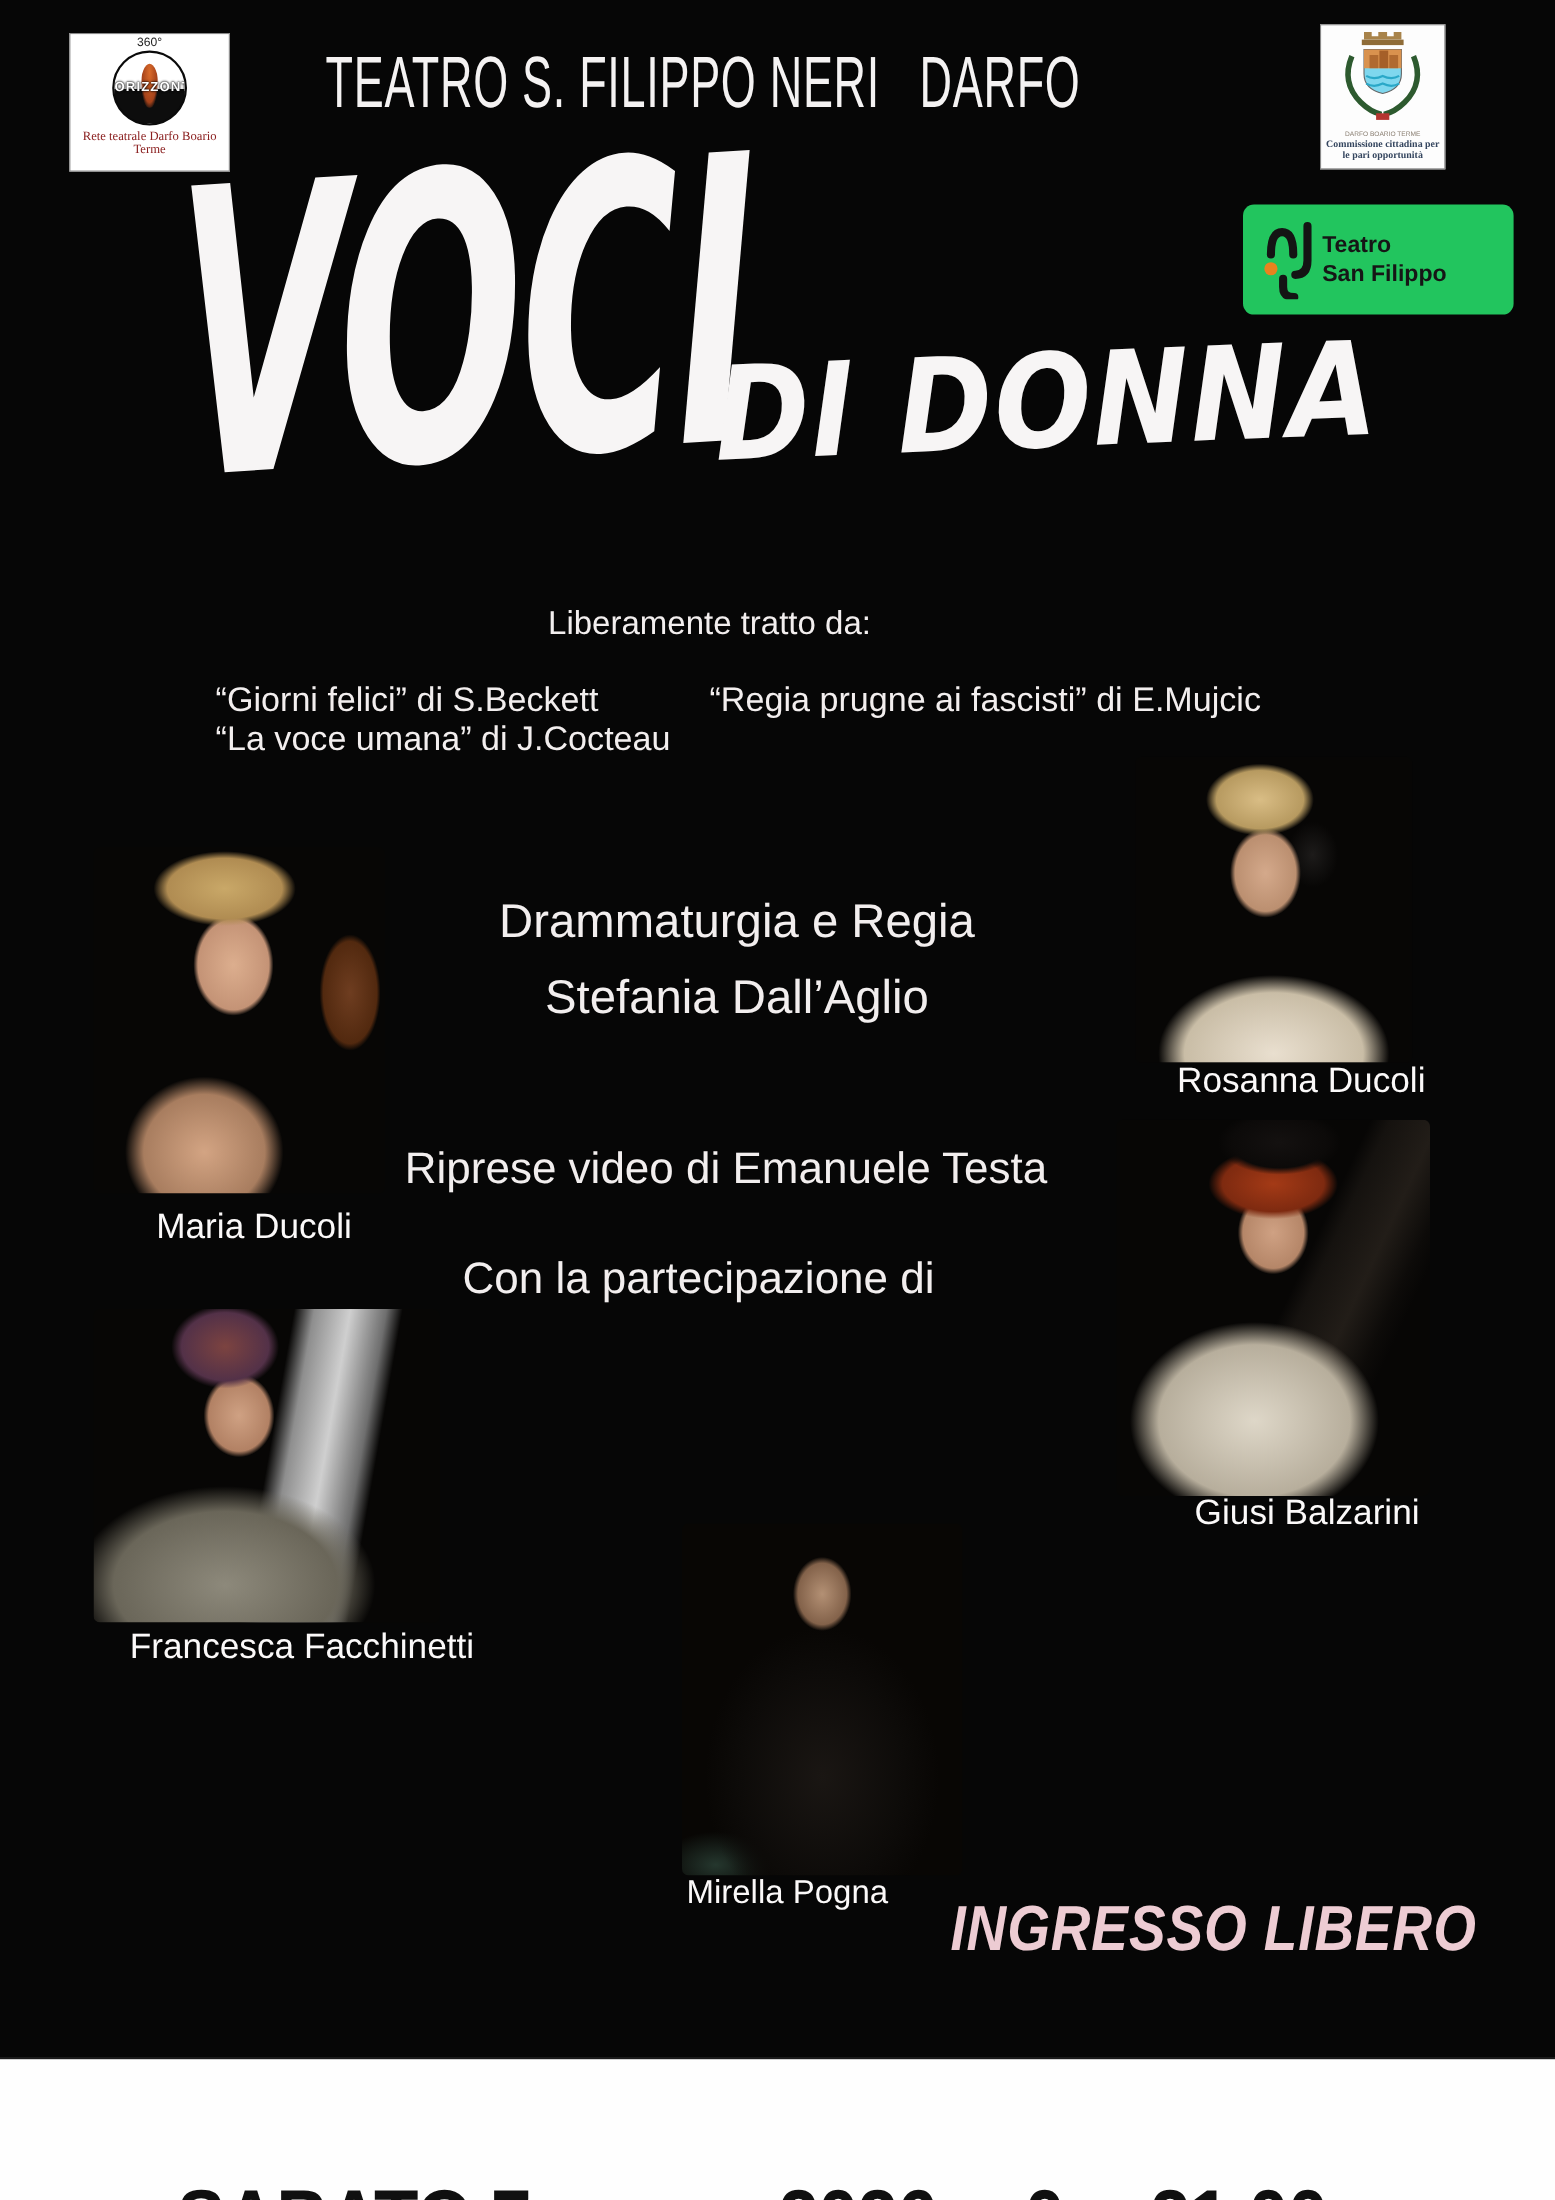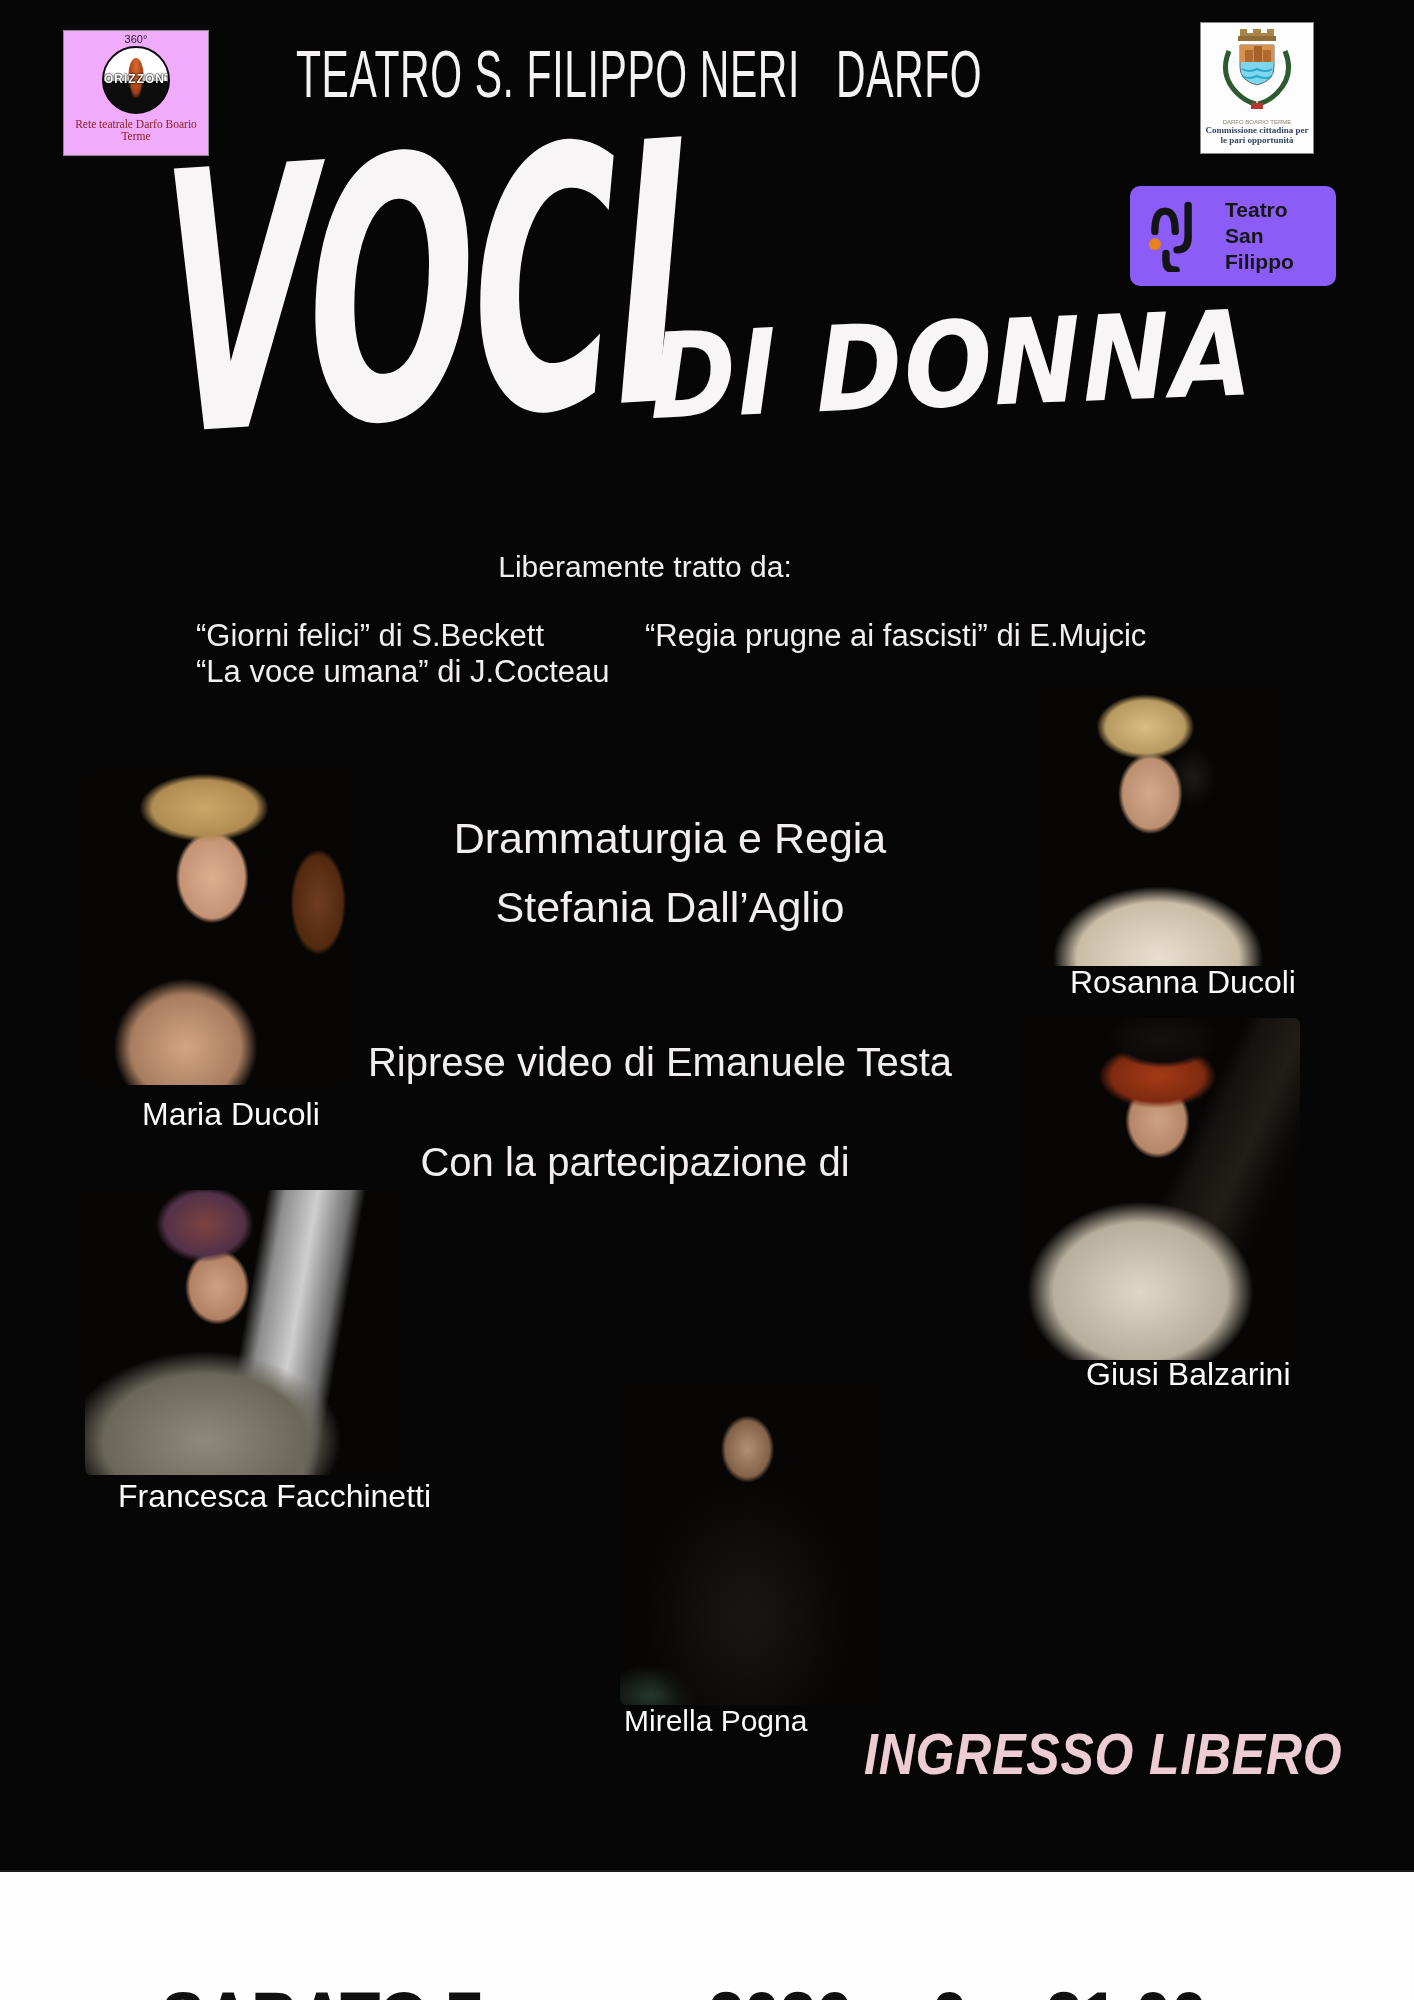--- a/index.html
+++ b/index.html
@@ -11,21 +11,21 @@
   .abs{position:absolute;}
 
   
   .header-title{
     left:296px;top:36px;font-size:66px;font-weight:400;color:#f4f2f2;
     transform:scaleX(0.62);transform-origin:left top;white-space:pre;
     letter-spacing:1px;
   }
 
   
-  .logo-oriz{left:63px;top:30px;width:146px;height:126px;background:#f0abfc;
+  .logo-oriz{left:63px;top:30px;width:146px;height:126px;background:#ffffff;
     border:1px solid #888;box-sizing:border-box;text-align:center;}
   .logo-oriz .deg{font-size:11px;color:#222;margin-top:2px;}
   .oriz-circle{width:64px;height:64px;margin:1px auto 0;border-radius:50%;
     border:2px solid #0a0a0a;background:linear-gradient(#fff 52%,#0d0d0d 52%);
     position:relative;overflow:hidden;}
   .oriz-circle .blob{position:absolute;left:24px;top:10px;width:16px;height:40px;
     background:radial-gradient(ellipse at 50% 20%,#d96a2a 0%,#a5421a 60%,transparent 75%);
     border-radius:50%;}
   .oriz-word{position:absolute;left:0;right:0;top:24px;font-size:12px;font-weight:700;
     color:#fff;letter-spacing:1px;text-shadow:0 0 2px #000,0 0 2px #000;}
@@ -33,22 +33,22 @@
     margin-top:5px;line-height:1;}
 
   
   .logo-crest{left:1200px;top:22px;width:114px;height:132px;background:#fdfdfd;
     border:1px solid #888;box-sizing:border-box;text-align:center;}
   .crest-cap1{font-size:6px;color:#8a7f72;line-height:1;margin-top:0px;}
   .crest-cap2{font-family:"Liberation Serif", serif;font-size:9px;color:#35465f;
     line-height:1.15;font-weight:700;}
 
   
-  .logo-tsf{left:1130px;top:186px;width:206px;height:100px;background:#8b5cf6;
-    border-radius:10px;display:flex;align-items:center;gap:28px;padding-left:16px;
+  .logo-tsf{left:1130px;top:186px;width:246px;height:100px;background:#22c55e;
+    border-radius:10px;display:flex;align-items:center;gap:4px;padding-left:16px;
     box-sizing:border-box;}
   .tsf-text{font-size:21px;font-weight:700;color:#161616;line-height:1.25;
     text-align:left;}
 
   
   .voci{left:158px;top:128px;font:italic 700 360px "DejaVu Sans", sans-serif;
     line-height:1;color:#f7f5f5;transform:scaleX(0.55) rotate(-2deg);
     transform-origin:left top;letter-spacing:-6px;}
   .di-donna{left:648px;top:318px;font:italic 700 118px "DejaVu Sans", sans-serif;
     line-height:1;color:#f7f5f5;transform:scaleX(0.88) rotate(-2deg);

